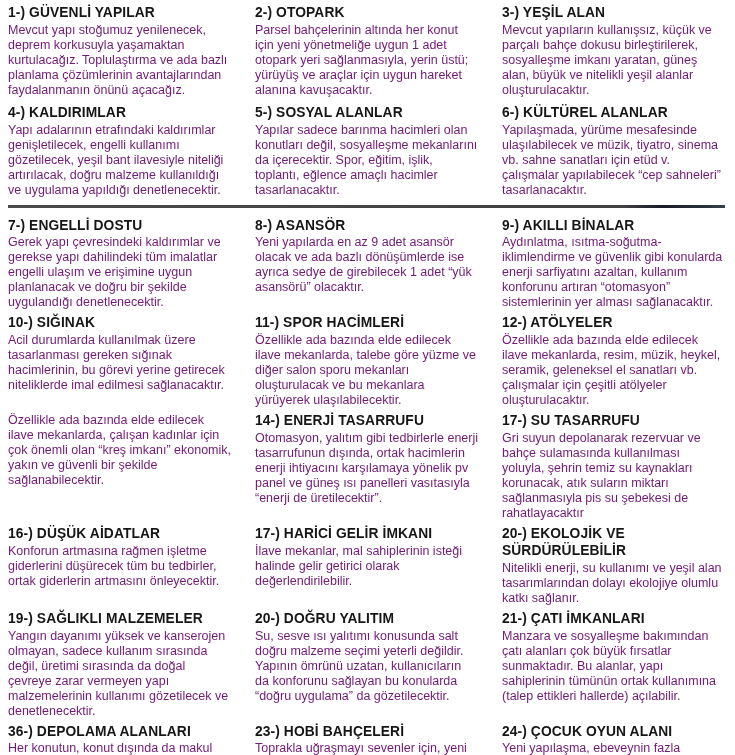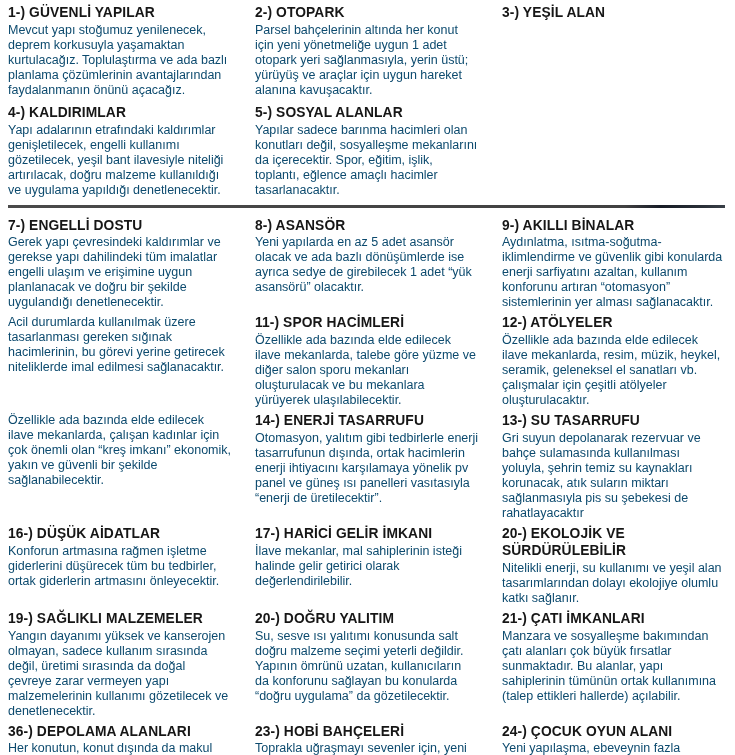--- a/index.html
+++ b/index.html
@@ -38,21 +38,21 @@
     font-size: 13.8px;
     font-weight: bold;
     line-height: 1.22;
     color: #161616;
     letter-spacing: 0.1px;
   }
   .item-body {
     margin: 0;
     font-size: 12.5px;
     line-height: 1.2;
-    color: #0c4a6e;
+    color: #701a75;
   }
   .divider {
     height: 3px;
     margin: 7px 0 10px 0;
     background: linear-gradient(90deg, #4a4a4a 0%, #414141 86%, #171c26 91%, #2a3038 97%, #3a4048 100%);
   }
 </style>
 </head>
 <body>
 
@@ -70,53 +70,59 @@
     <div class="item">
       <h3 class="item-heading">2-) OTOPARK</h3>
       <p class="item-body">Parsel bahçelerinin altında her konut için yeni yönetmeliğe uygun 1 adet otopark yeri sağlanmasıyla, yerin üstü; yürüyüş ve araçlar için uygun hareket alanına kavuşacaktır.</p>
     </div>
     <div class="item">
       <h3 class="item-heading">5-) SOSYAL ALANLAR</h3>
       <p class="item-body">Yapılar sadece barınma hacimleri olan konutları değil, sosyalleşme mekanlarını da içerecektir. Spor, eğitim, işlik, toplantı, eğlence amaçlı hacimler tasarlanacaktır.</p>
     </div>
     <div class="item">
       <h3 class="item-heading">3-) YEŞİL ALAN</h3>
+      <p class="item-body">Mevcut yapıların kullanışsız, küçük ve parçalı bahçe dokusu birleştirilerek, sosyalleşme imkanı yaratan, güneş alan, büyük ve nitelikli yeşil alanlar oluşturulacaktır.</p>
+    </div>
+    <div class="item">
+      <h3 class="item-heading">6-) KÜLTÜREL ALANLAR</h3>
+      <p class="item-body">Yapılaşmada, yürüme mesafesinde ulaşılabilecek ve müzik, tiyatro, sinema vb. sahne sanatları için etüd v. çalışmalar yapılabilecek “cep sahneleri” tasarlanacaktır.</p>
     </div>
   </section>
 
   <div class="divider"></div>
 
   <section class="grid grid-bottom">
 
     <div class="item">
       <h3 class="item-heading">7-) ENGELLİ DOSTU</h3>
       <p class="item-body">Gerek yapı çevresindeki kaldırımlar ve gerekse yapı dahilindeki tüm imalatlar engelli ulaşım ve erişimine uygun planlanacak ve doğru bir şekilde uygulandığı denetlenecektir.</p>
     </div>
     <div class="item">
+      <h3 class="item-heading">10-) SIĞINAK</h3>
       <p class="item-body">Acil durumlarda kullanılmak üzere tasarlanması gereken sığınak hacimlerinin, bu görevi yerine getirecek niteliklerde imal edilmesi sağlanacaktır.</p>
     </div>
     <div class="item">
       <p class="item-body">Özellikle ada bazında elde edilecek ilave mekanlarda, çalışan kadınlar için çok önemli olan “kreş imkanı” ekonomik, yakın ve güvenli bir şekilde sağlanabilecektir.</p>
     </div>
     <div class="item">
       <h3 class="item-heading">16-) DÜŞÜK AİDATLAR</h3>
       <p class="item-body">Konforun artmasına rağmen işletme giderlerini düşürecek tüm bu tedbirler, ortak giderlerin artmasını önleyecektir.</p>
     </div>
     <div class="item">
       <h3 class="item-heading">19-) SAĞLIKLI MALZEMELER</h3>
       <p class="item-body">Yangın dayanımı yüksek ve kanserojen olmayan, sadece kullanım sırasında değil, üretimi sırasında da doğal çevreye zarar vermeyen yapı malzemelerinin kullanımı gözetilecek ve denetlenecektir.</p>
     </div>
     <div class="item">
       <h3 class="item-heading">36-) DEPOLAMA ALANLARI</h3>
       <p class="item-body">Her konutun, konut dışında da makul ölçü, konfor ve güvenliğe sahip depolama alanına ihtiyacı olmaktadır. Bu alanlar, konut içi eşya kalabalığının önüne geçerler ve tasarımlarda yer almalıdır.</p>
     </div>
 
     <div class="item">
       <h3 class="item-heading">8-) ASANSÖR</h3>
-      <p class="item-body">Yeni yapılarda en az 5 adet asansör olacak ve ada bazlı dönüşümlerde ise ayrıca sedye de girebilecek 1 adet “yük asansörü” olacaktır.</p>
+      <p class="item-body">Yeni yapılarda en az 9 adet asansör olacak ve ada bazlı dönüşümlerde ise ayrıca sedye de girebilecek 1 adet “yük asansörü” olacaktır.</p>
     </div>
     <div class="item">
       <h3 class="item-heading">11-) SPOR HACİMLERİ</h3>
       <p class="item-body">Özellikle ada bazında elde edilecek ilave mekanlarda, talebe göre yüzme ve diğer salon sporu mekanları oluşturulacak ve bu mekanlara yürüyerek ulaşılabilecektir.</p>
     </div>
     <div class="item">
       <h3 class="item-heading">14-) ENERJİ TASARRUFU</h3>
       <p class="item-body">Otomasyon, yalıtım gibi tedbirlerle enerji tasarrufunun dışında, ortak hacimlerin enerji ihtiyacını karşılamaya yönelik pv panel ve güneş ısı panelleri vasıtasıyla “enerji de üretilecektir”.</p>
     </div>
     <div class="item">
@@ -134,21 +140,21 @@
 
     <div class="item">
       <h3 class="item-heading">9-) AKILLI BİNALAR</h3>
       <p class="item-body">Aydınlatma, ısıtma-soğutma-iklimlendirme ve güvenlik gibi konularda enerji sarfiyatını azaltan, kullanım konforunu artıran “otomasyon” sistemlerinin yer alması sağlanacaktır.</p>
     </div>
     <div class="item">
       <h3 class="item-heading">12-) ATÖLYELER</h3>
       <p class="item-body">Özellikle ada bazında elde edilecek ilave mekanlarda, resim, müzik, heykel, seramik, geleneksel el sanatları vb. çalışmalar için çeşitli atölyeler oluşturulacaktır.</p>
     </div>
     <div class="item">
-      <h3 class="item-heading">13-) SU TASARRUFU</h3>
+      <h3 class="item-heading">17-) SU TASARRUFU</h3>
       <p class="item-body">Gri suyun depolanarak rezervuar ve bahçe sulamasında kullanılması yoluyla, şehrin temiz su kaynakları korunacak, atık suların miktarı sağlanmasıyla pis su şebekesi de rahatlayacaktır</p>
     </div>
     <div class="item">
       <h3 class="item-heading">20-) EKOLOJİK VE SÜRDÜRÜLEBİLİR</h3>
       <p class="item-body">Nitelikli enerji, su kullanımı ve yeşil alan tasarımlarından dolayı ekolojiye olumlu katkı sağlanır.</p>
     </div>
     <div class="item">
       <h3 class="item-heading">21-) ÇATI İMKANLARI</h3>
       <p class="item-body">Manzara ve sosyalleşme bakımından çatı alanları çok büyük fırsatlar sunmaktadır. Bu alanlar, yapı sahiplerinin tümünün ortak kullanımına (talep ettikleri hallerde) açılabilir.</p>
     </div>

